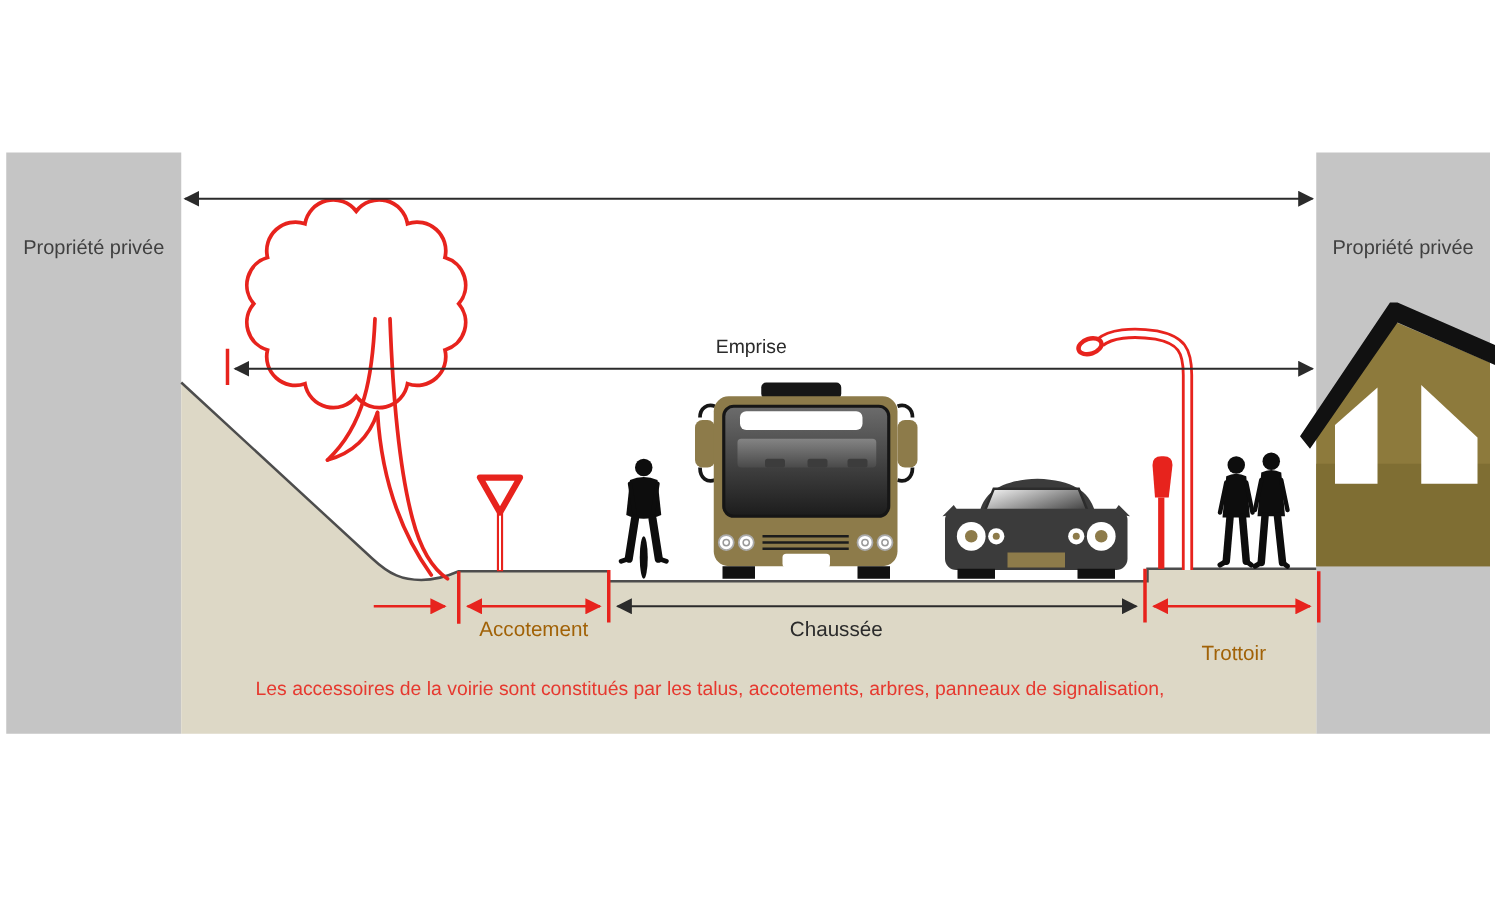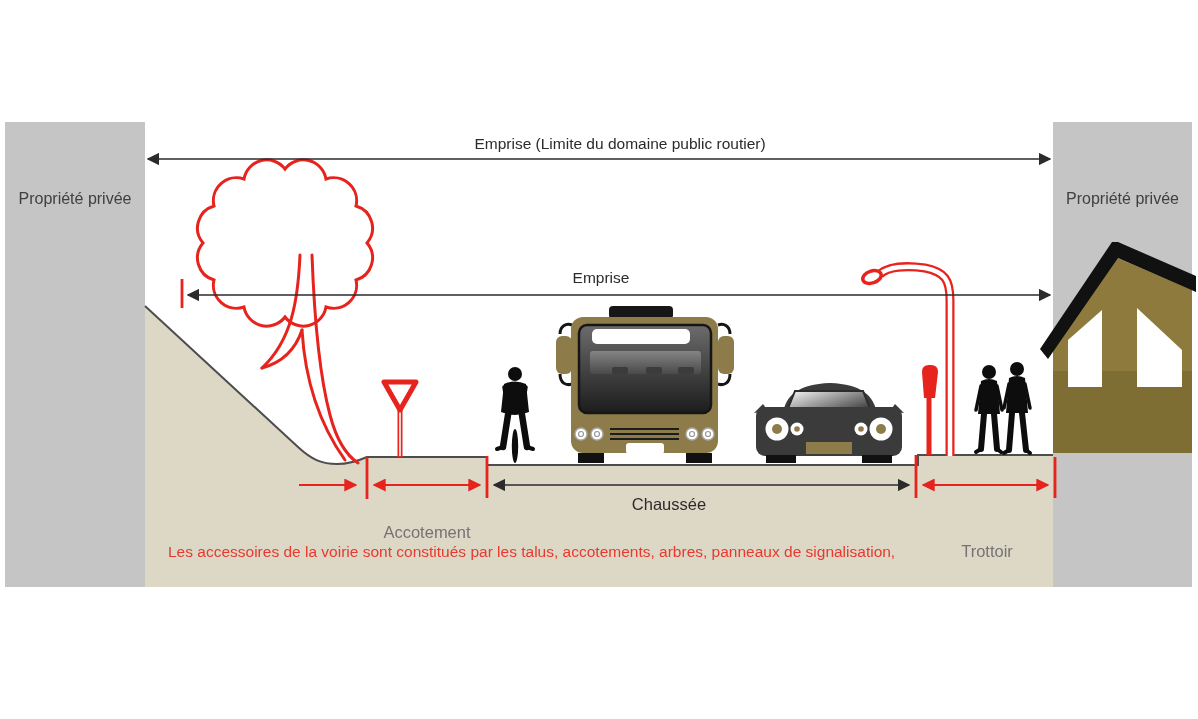--- a/index.html
+++ b/index.html
@@ -1,25 +1,25 @@
 <!DOCTYPE html>
 <html><head>
 <meta charset="utf-8">
 <style>
   html,body{margin:0;padding:0;background:#fff;}
   #stage{position:relative;width:1198px;height:719px;background:#fff;overflow:hidden;
          font-family:"Liberation Sans",sans-serif;}
   .prop-block{position:absolute;top:122px;width:140px;height:465px;background:#c5c5c5;}
   .label{position:absolute;color:#2b2b2b;font-size:15.5px;line-height:1.2;}
   .centered{text-align:center;}
-  .red{color:#737373;margin-top:28px;}
+  .red{color:#a16207;}
   .prop-label{position:absolute;top:190px;text-align:center;color:#404040;font-size:16px;}
   .dim-label{font-size:16.5px;}
   .caption{position:absolute;left:168px;top:539px;width:800px;color:#e6392f;
-           font-size:15.5px;line-height:25px;}
+           font-size:15.5px;line-height:25px;text-align:center;}
   svg{position:absolute;left:0;top:0;}
 </style>
 </head>
 <body>
 
 <div id="stage">
 
   <div class="prop-block" style="left:5px"></div>
   <div class="prop-block" style="left:1053px;width:139px"></div>
 
@@ -191,21 +191,20 @@
 
     <g stroke="#e7231d" stroke-width="2.8">
       <line x1="182" y1="279" x2="182" y2="308"></line>
       <line x1="367" y1="457" x2="367" y2="499"></line>
       <line x1="487" y1="456" x2="487" y2="498"></line>
       <line x1="916" y1="455" x2="916" y2="498"></line>
       <line x1="1055" y1="457" x2="1055" y2="498"></line>
     </g>
   </svg>
 
-  <div class="label centered" style="left:320px;top:135px;width:600px">Emprise (Limite du domaine public routier)</div>
 
   <div class="label centered" style="left:451px;top:269px;width:300px">Emprise</div>
 
   <div class="prop-label" style="left:5px;width:140px">Propriété privée</div>
 
   <div class="prop-label" style="left:1053px;width:139px">Propriété privée</div>
 
   <div class="label centered red dim-label" style="left:352px;top:495px;width:150px">Accotement</div>
 
   <div class="label centered dim-label" style="left:594px;top:495px;width:150px">Chaussée</div>

